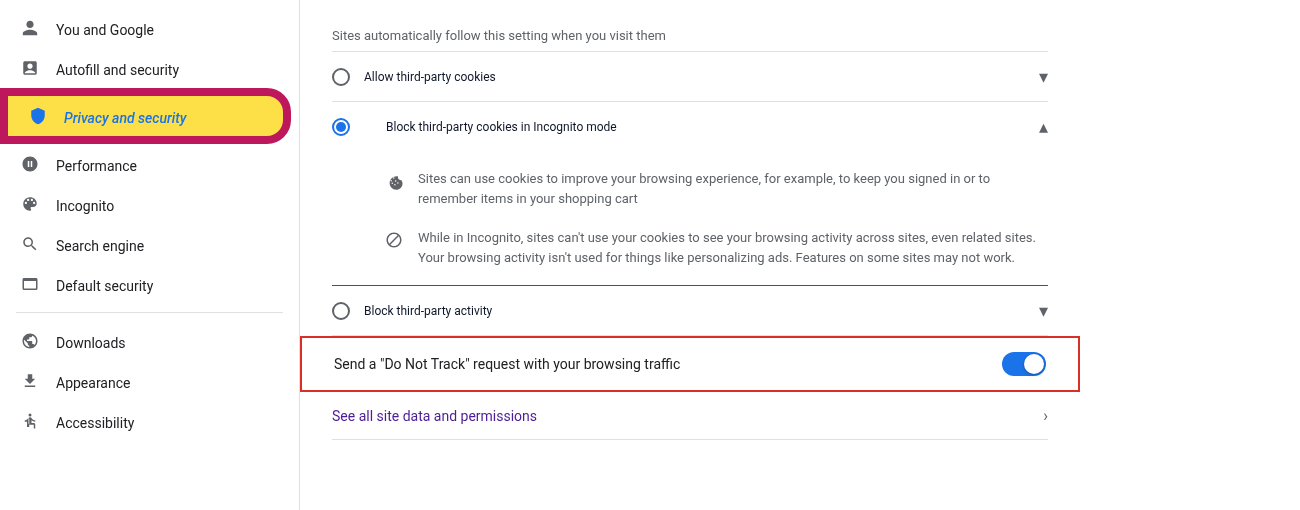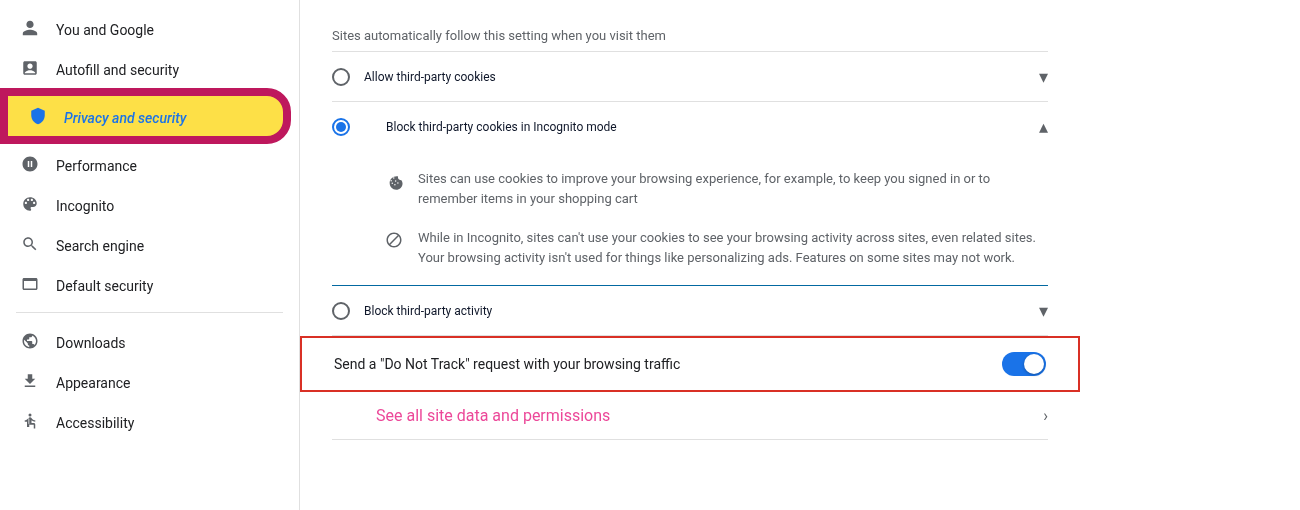--- a/index.html
+++ b/index.html
@@ -196,23 +196,22 @@
     
     .site-data-row {
       display: flex;
       align-items: center;
       padding: 14px 0;
       border-bottom: 1px solid #e0e0e0;
       cursor: pointer;
     }
     .site-data-label {
       flex: 1;
-      font-size: 16px;
-      color: #ec4899;
-      margin-left: 44px;
+      font-size: 14px;
+      color: #4c1d95;
     }
     .site-data-arrow {
       color: #5f6368;
       font-size: 16px;
     }
   </style>
 </head>
 <body>
 
 <div class="sidebar">

